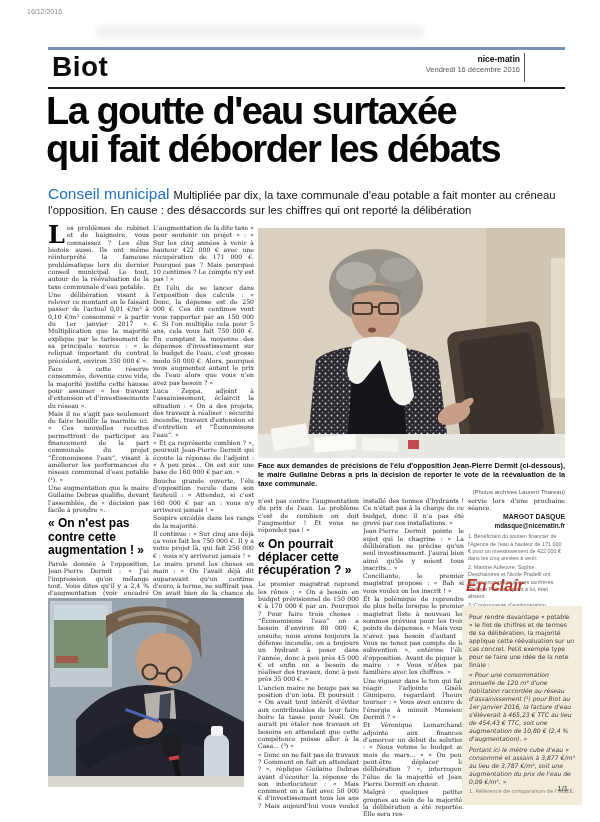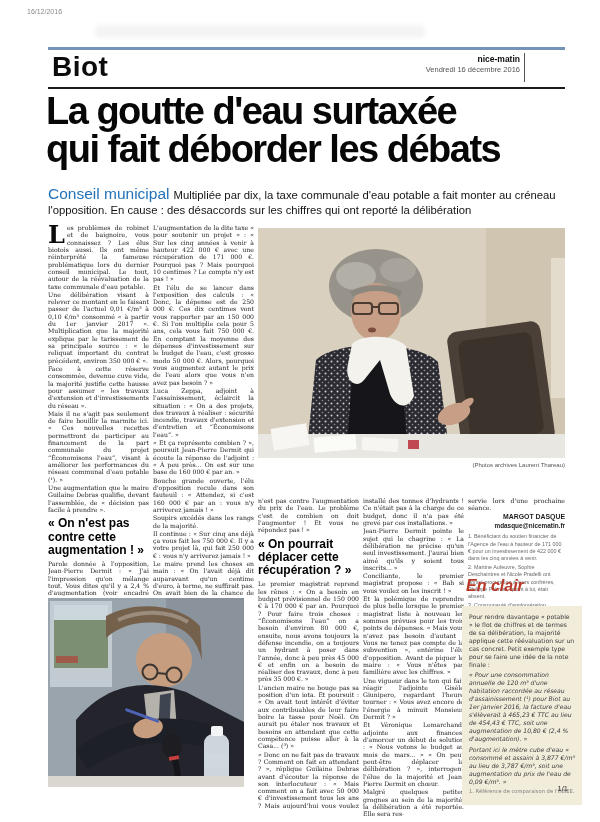--- a/index.html
+++ b/index.html
@@ -153,20 +153,21 @@
       <ellipse cx="208" cy="176" rx="9" ry="4" fill="#c69f86" transform="rotate(-35 208 176)"></ellipse>
       <rect y="206" width="307" height="24" fill="#e9e7e1"></rect>
       <rect x="56" y="208" width="42" height="15" fill="#fbfbf8" transform="rotate(-5 77 215)"></rect>
       <rect x="104" y="210" width="36" height="13" fill="#f6f5f1" transform="rotate(3 122 216)"></rect>
       <rect x="150" y="212" width="11" height="9" fill="#c04a52"></rect>
       <rect x="14" y="198" width="36" height="22" fill="#f7f6f2" transform="rotate(-9 32 209)"></rect>
     </svg>
   </div>
 
   <div class="abs caption-block">
+    <p class="caption">Face aux demandes de précisions de l'élu d'opposition Jean-Pierre Dermit (ci-dessous), le maire Guilaine Debras a pris la décision de reporter le vote de la réévaluation de la taxe communale.</p>
     <p class="credit">(Photos archives Laurent Thareau)</p>
   </div>
 
   <div class="abs col col3">
     <p>n'est pas contre l'augmentation du prix de l'eau. Le problème c'est de combien on doit l'augmenter ! Et vous ne répondez pas ! »</p>
     <p class="subhead">« On pourrait déplacer cette récupération ? »</p>
     <p>Le premier magistrat reprend les rênes : « On a besoin en budget prévisionnel de 150 000 € à 170 000 € par an. Pourquoi ? Pour faire trois choses : “Économisons l'eau” on a besoin d'environ 80 000 €, ensuite, nous avons toujours la défense incendie, on a toujours un hydrant à poser dans l'année, donc à peu près 45 000 € et enfin on a besoin de réaliser des travaux, donc à peu près 35 000 €. »</p>
     <p>L'ancien maire ne bouge pas sa position d'un iota. Et poursuit : « On avait tout intérêt d'éviter aux contribuables de leur faire boire la tasse pour Noël. On aurait pu étaler nos travaux et besoins en attendant que cette compétence puisse aller à la Casa... (³) »</p>
     <p>« Donc on ne fait pas de travaux ? Comment on fait en attendant ? », réplique Guilaine Debras avant d'écouter la réponse de son interlocuteur : « Mais comment on a fait avec 50 000 € d'investissement tous les ans ? Mais aujourd'hui vous voulez fonctionner avec trois fois plus ! »</p>
     <p>Un changement de budget que le maire justifie par les antécédents : « Grâce aux îlots concessifs on a</p>

